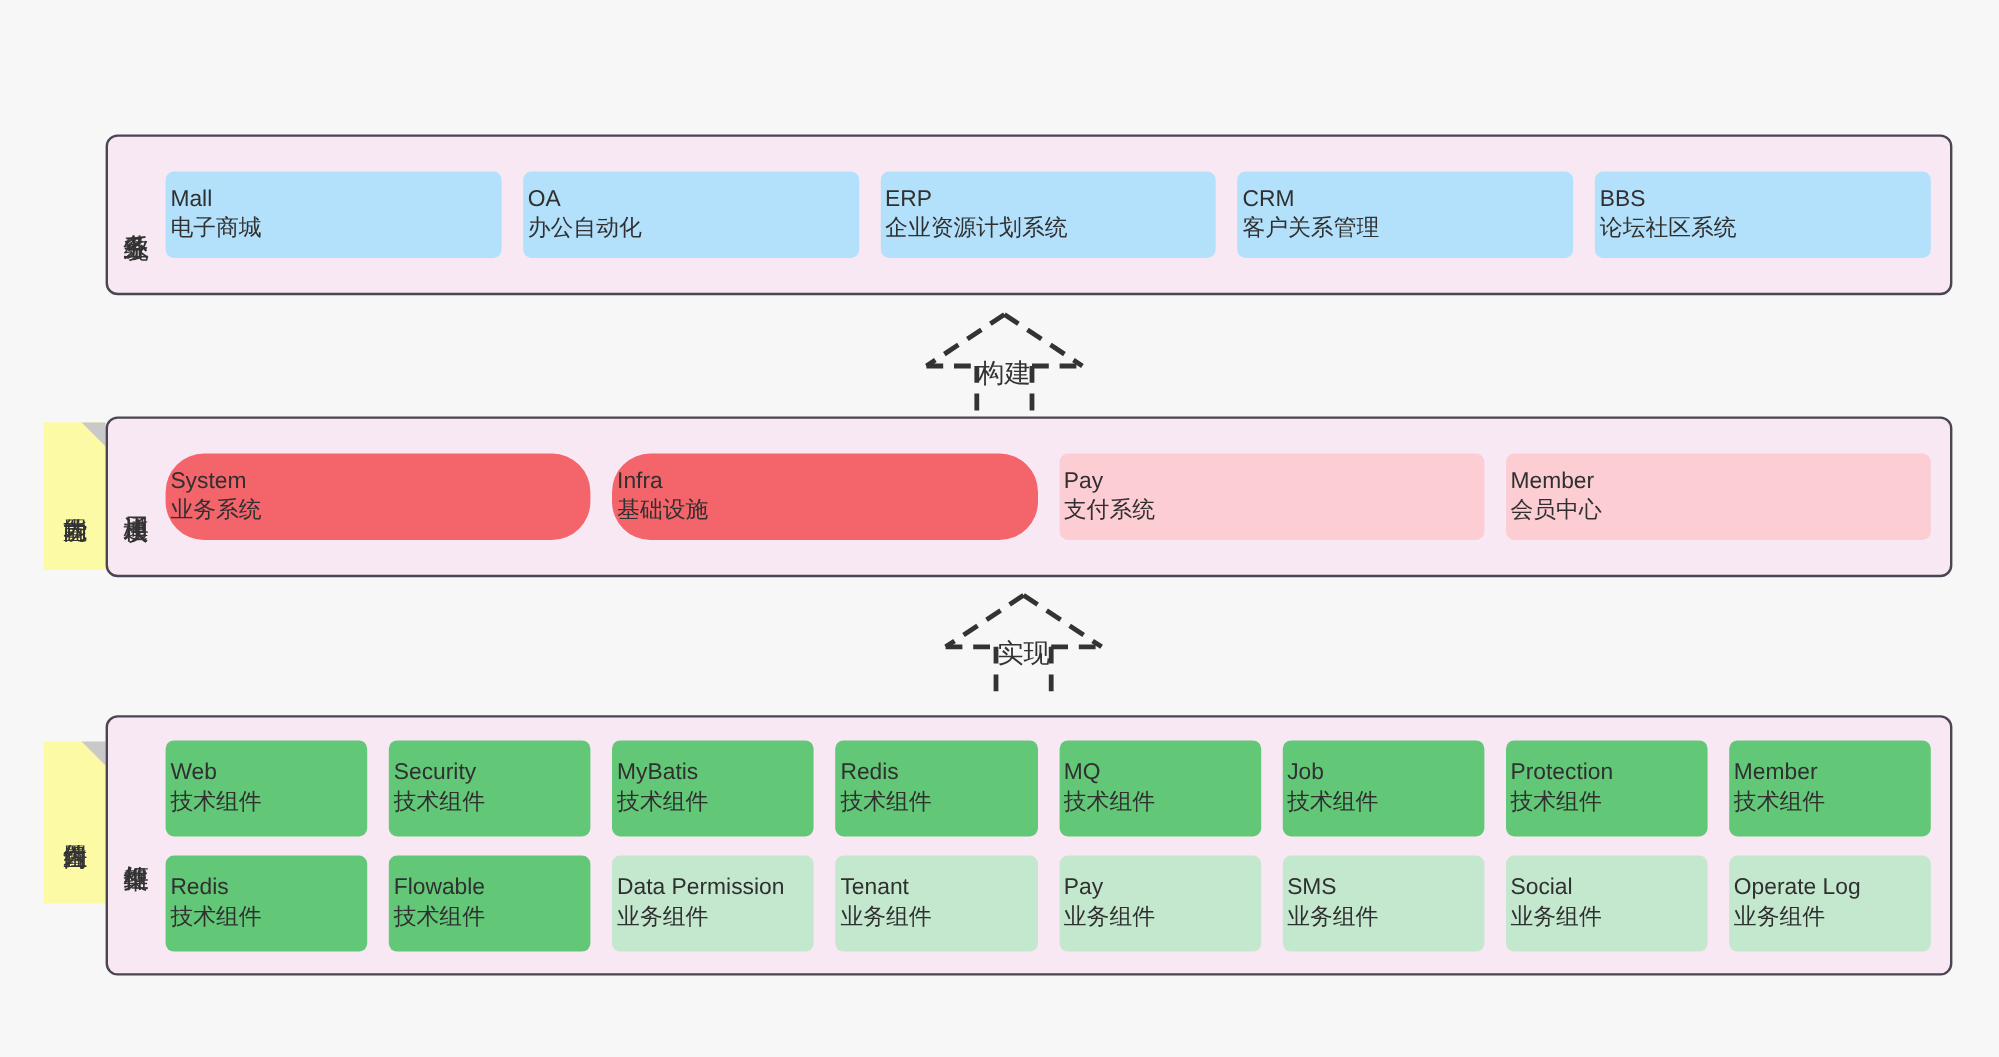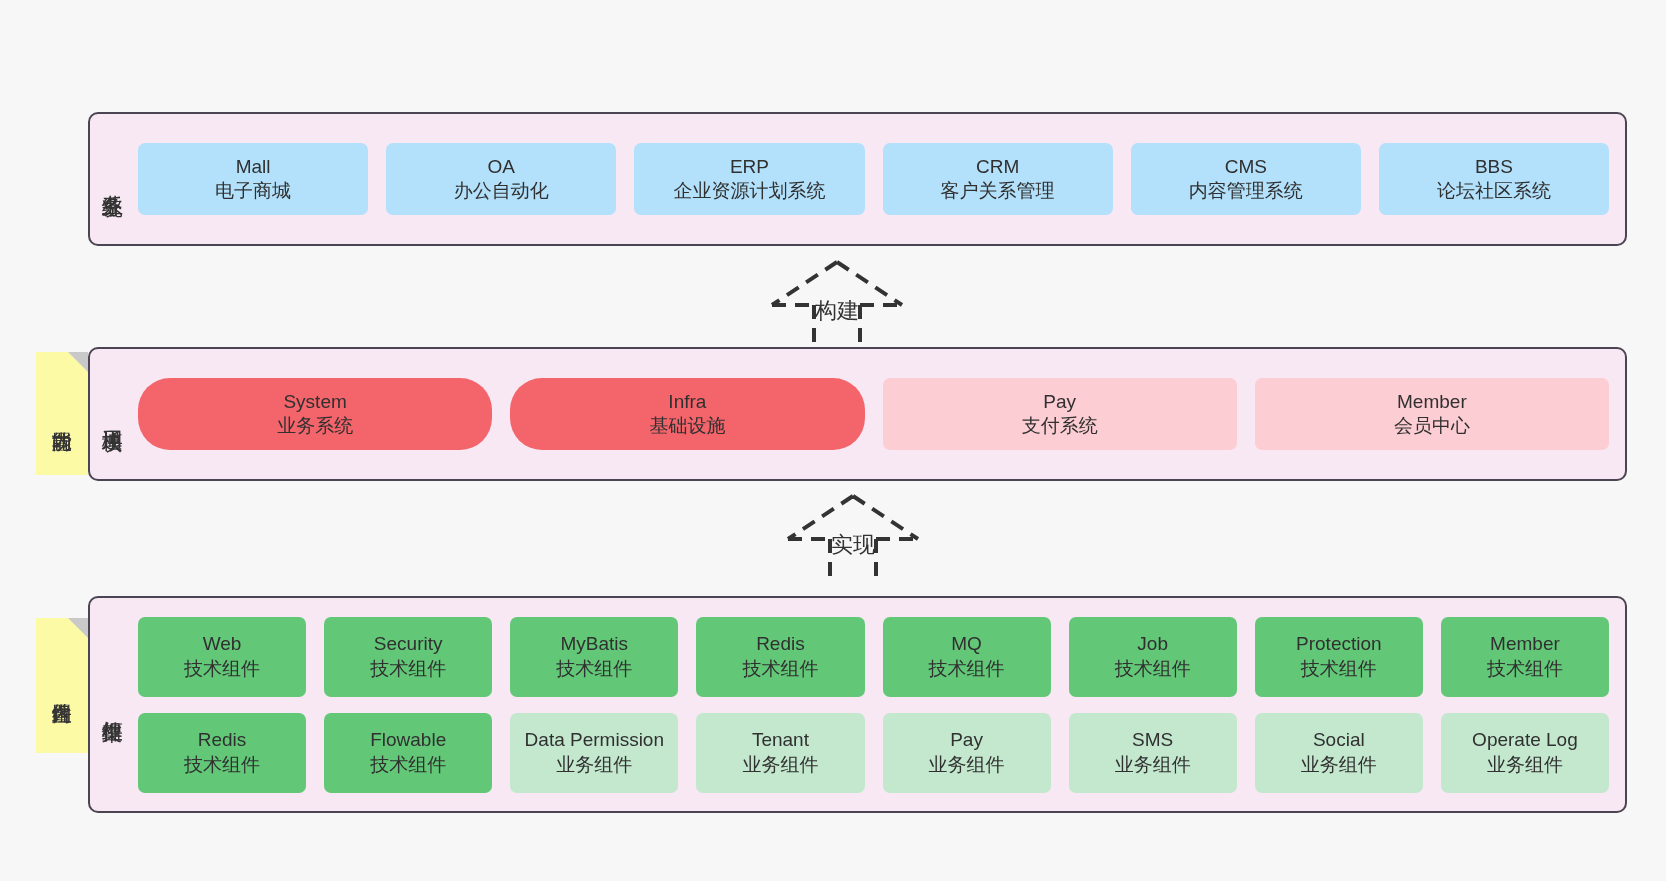--- a/index.html
+++ b/index.html
@@ -61,21 +61,21 @@
     display: flex;
     gap: 18px;
     align-items: stretch;
   }
 
   .card {
     flex: 1 1 0;
     border-radius: 7px;
     display: flex;
     flex-direction: column;
-    align-items: center;
+    align-items: flex-start;
     justify-content: center;
     text-align: center;
     font-size: 19px;
     line-height: 1.28;
     color: #303030;
     box-sizing: border-box;
     padding: 6px 4px;
   }
   .card .t1 { display:block; }
   .card .t2 { display:block; }
@@ -164,24 +164,20 @@
         </div>
         <div class="card c-blue">
           <span class="t1">ERP</span>
           <span class="t2">企业资源计划系统</span>
         </div>
         <div class="card c-blue">
           <span class="t1">CRM</span>
           <span class="t2">客户关系管理</span>
         </div>
         <div class="card c-blue">
-          <span class="t1">CMS</span>
-          <span class="t2">内容管理系统</span>
-        </div>
-        <div class="card c-blue">
           <span class="t1">BBS</span>
           <span class="t2">论坛社区系统</span>
         </div>
       </div>
     </div>
   </div>
 
   <div class="connector" id="conn-build">
     <svg width="170" height="88" viewBox="0 0 170 88" fill="none">
       <path d="M85 4 L150 47 M85 4 L20 47" stroke="#333" stroke-width="4" stroke-dasharray="14,9" fill="none"></path>

